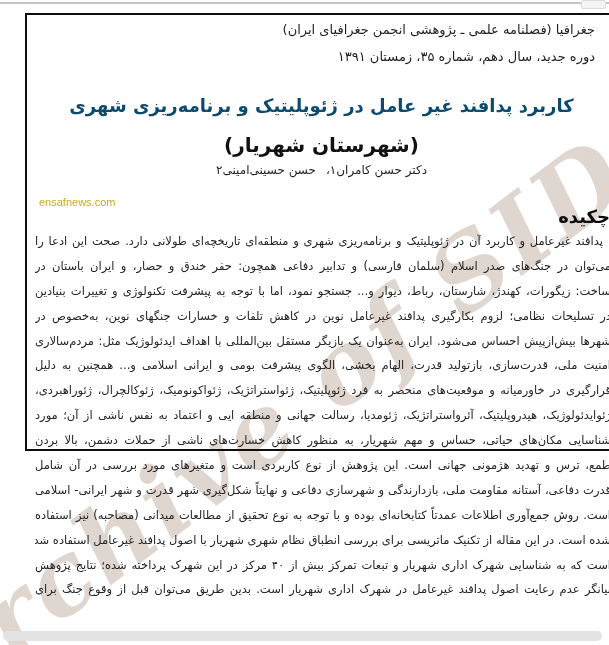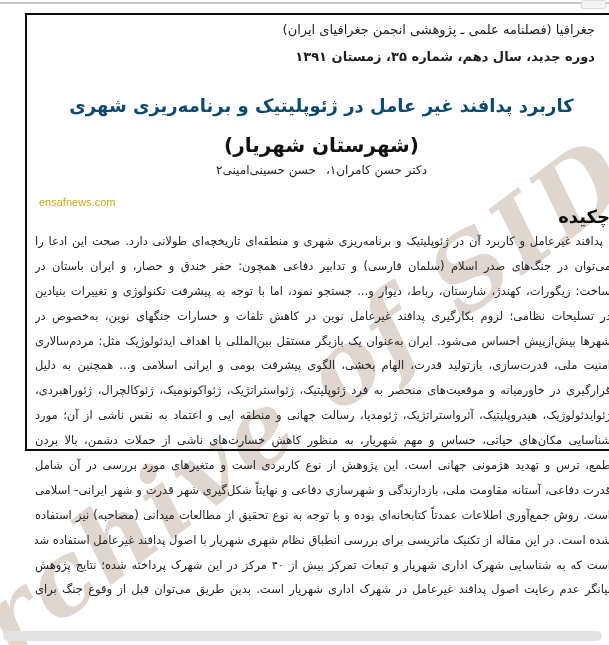--- a/index.html
+++ b/index.html
@@ -39,21 +39,21 @@
     white-space:nowrap;z-index:1;pointer-events:none;
   }
   .page-box{
     position:absolute;left:25px;top:13px;width:593px;height:438px;
     box-sizing:border-box;border:2px solid var(--page-border);
     background:transparent;z-index:2;
   }
   .page-box .el{position:absolute;}
   .journal-header{direction:rtl;text-align:right;}
   .hline1{top:7px;right:21px;font-size:13px;direction:rtl;}
-  .hline2{top:34px;right:21px;font-size:13px;direction:rtl;font-weight:bold;}
+  .hline2{top:34px;right:21px;font-size:13px;direction:rtl;}
   .title{
     top:80px;left:0;width:100%;text-align:center;direction:rtl;
     font-size:18px;font-weight:bold;color:#0c4a6e;
   }
   .subtitle{
     top:118px;left:0;width:100%;text-align:center;direction:rtl;
     font-size:20px;font-weight:bold;color:#111;
   }
   .authors{
     top:148px;left:0;width:100%;text-align:center;direction:rtl;

